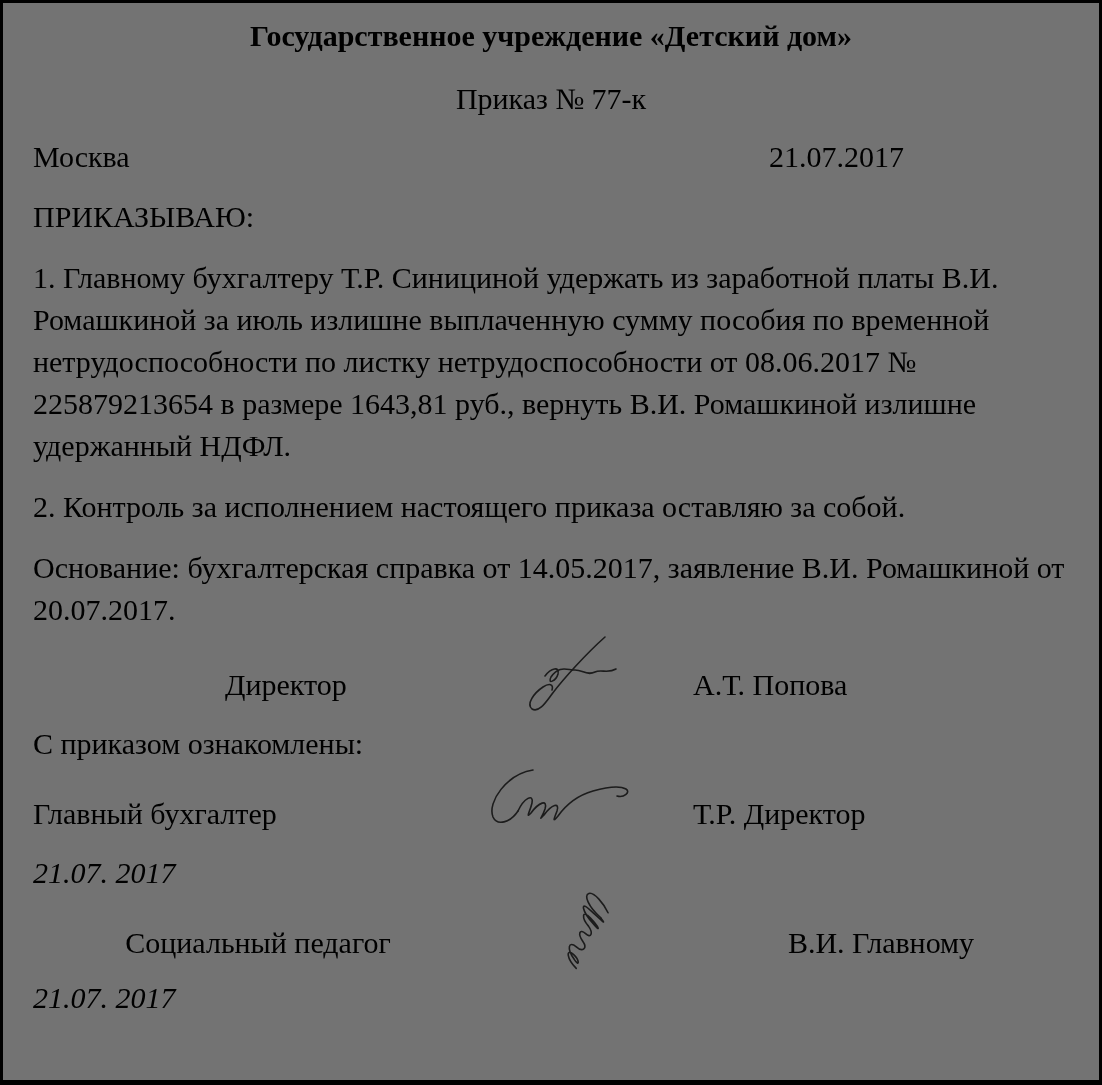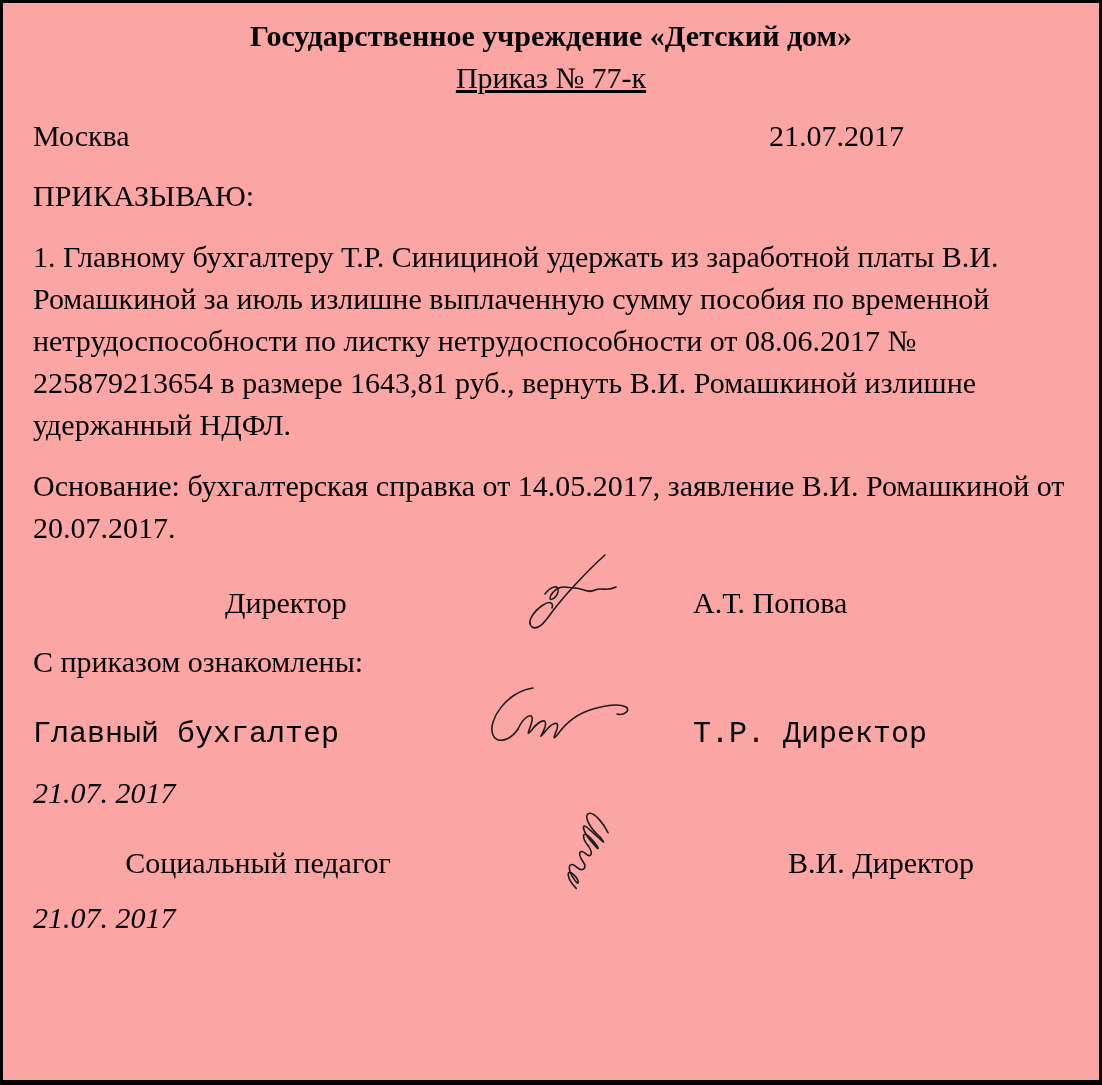--- a/index.html
+++ b/index.html
@@ -7,36 +7,35 @@
   body {
     width: 1102px;
     font-family: "Liberation Serif", "DejaVu Serif", serif;
     color: #000000;
   }
   .page {
     width: 1102px;
     height: 1085px;
     border: 3px solid #000000;
     border-bottom-width: 5px;
-    background: #fca5a5;
+    background: #737373;
     padding: 10px 30px 0 30px;
     overflow: hidden;
     position: relative;
     font-size: 30px;
     line-height: 42px;
   }
   .doc-title {
     text-align: center;
     font-weight: bold;
     margin-top: 2px;
   }
   .doc-subtitle {
     text-align: center;
-    margin-top: 0;
-    text-decoration: underline;
+    margin-top: 21px;
   }
   .city-date-row {
     display: flex;
     justify-content: space-between;
     padding-right: 165px;
     margin-top: 16px;
     gap: 6px;
   }
   .para { margin-top: 19px; }
   .para-tight { margin-top: 18px; }
@@ -87,55 +86,56 @@
   <div class="city-date-row">
     <span>Москва</span>
     <span>21.07.2017</span>
   </div>
 
 
   <div class="para-tight">ПРИКАЗЫВАЮ:</div>
 
   <div class="para">1. Главному бухгалтеру Т.Р. Синициной удержать из заработной платы В.И. Ромашкиной за июль излишне выплаченную сумму пособия по временной нетрудоспособности по листку нетрудоспособности от 08.06.2017 № 225879213654 в размере 1643,81 руб., вернуть В.И. Ромашкиной излишне удержанный НДФЛ.</div>
 
+  <div class="para">2. Контроль за исполнением настоящего приказа оставляю за собой.</div>
 
   <div class="para">Основание: бухгалтерская справка от 14.05.2017, заявление В.И. Ромашкиной от 20.07.2017.</div>
 
   <div class="sig-row">
     <span class="indent-label">Директор</span>
     <span class="sig-cell">
       <svg id="sig-director" class="signature" width="122" height="88" viewBox="0 0 122 88">
         <path d="M104,8 C86,24 63,49 51,65 C45,73 38,84 31,80 C25,75 33,64 42,58 C48,54 53,55 51,61"></path>
         <path d="M44,47 C50,39 59,37 57,45 C55,52 46,56 50,48 C58,36 66,41 74,41 C82,41 86,47 94,43 C100,40 107,45 115,40"></path>
       </svg>
     </span>
     <span>А.Т. Попова</span>
   </div>
 
   <div class="ack-heading">С приказом ознакомлены:</div>
 
-  <div class="sig-row" style="margin-top:17px;font-family:Liberation Mono, monospace;">
+  <div class="sig-row" style="margin-top:17px;">
     <span>Главный бухгалтер</span>
     <span class="sig-cell">
       <svg id="sig-accountant" class="signature" width="168" height="80" viewBox="0 0 168 80">
         <path d="M62,8 C36,12 16,40 22,55 C26,64 39,61 47,49"></path>
         <path d="M47,49 C53,36 63,31 61,41 C59,50 54,57 60,51 C68,40 77,37 74,47 C71,56 67,59 73,53 C81,42 89,40 86,49 C83,57 81,61 87,54 C97,40 108,33 122,29 C136,25 148,23 155,27 C160,30 153,36 146,34"></path>
       </svg>
     </span>
     <span>Т.Р. Директор</span>
   </div>
 
   <div class="ack-date">21.07. 2017</div>
 
   <div class="sig-row" style="margin-top:17px;text-align:center;">
     <span>Социальный педагог</span>
     <span class="sig-cell">
       <svg id="sig-pedagog" class="signature" width="100" height="44" viewBox="0 0 100 44">
         <path d="M4,32 C8,19 17,13 15,23 C13,31 6,35 11,26 C17,14 25,12 23,22 C21,30 27,33 31,25 C35,17 41,16 39,24 C37,31 43,31 47,23 C51,13 59,9 55,21 C51,33 47,37 51,27 C57,10 66,3 62,17 C59,29 55,41 60,30"></path>
         <path d="M60,30 C64,14 72,4 76,8 C80,12 74,26 68,34"></path>
       </svg>
     </span>
-    <span>В.И. Директор</span>
+    <span>В.И. Главному</span>
   </div>
 
   <div class="ack-date ack-date-last">21.07. 2017</div>
 
 </div>
 
 </body></html>

